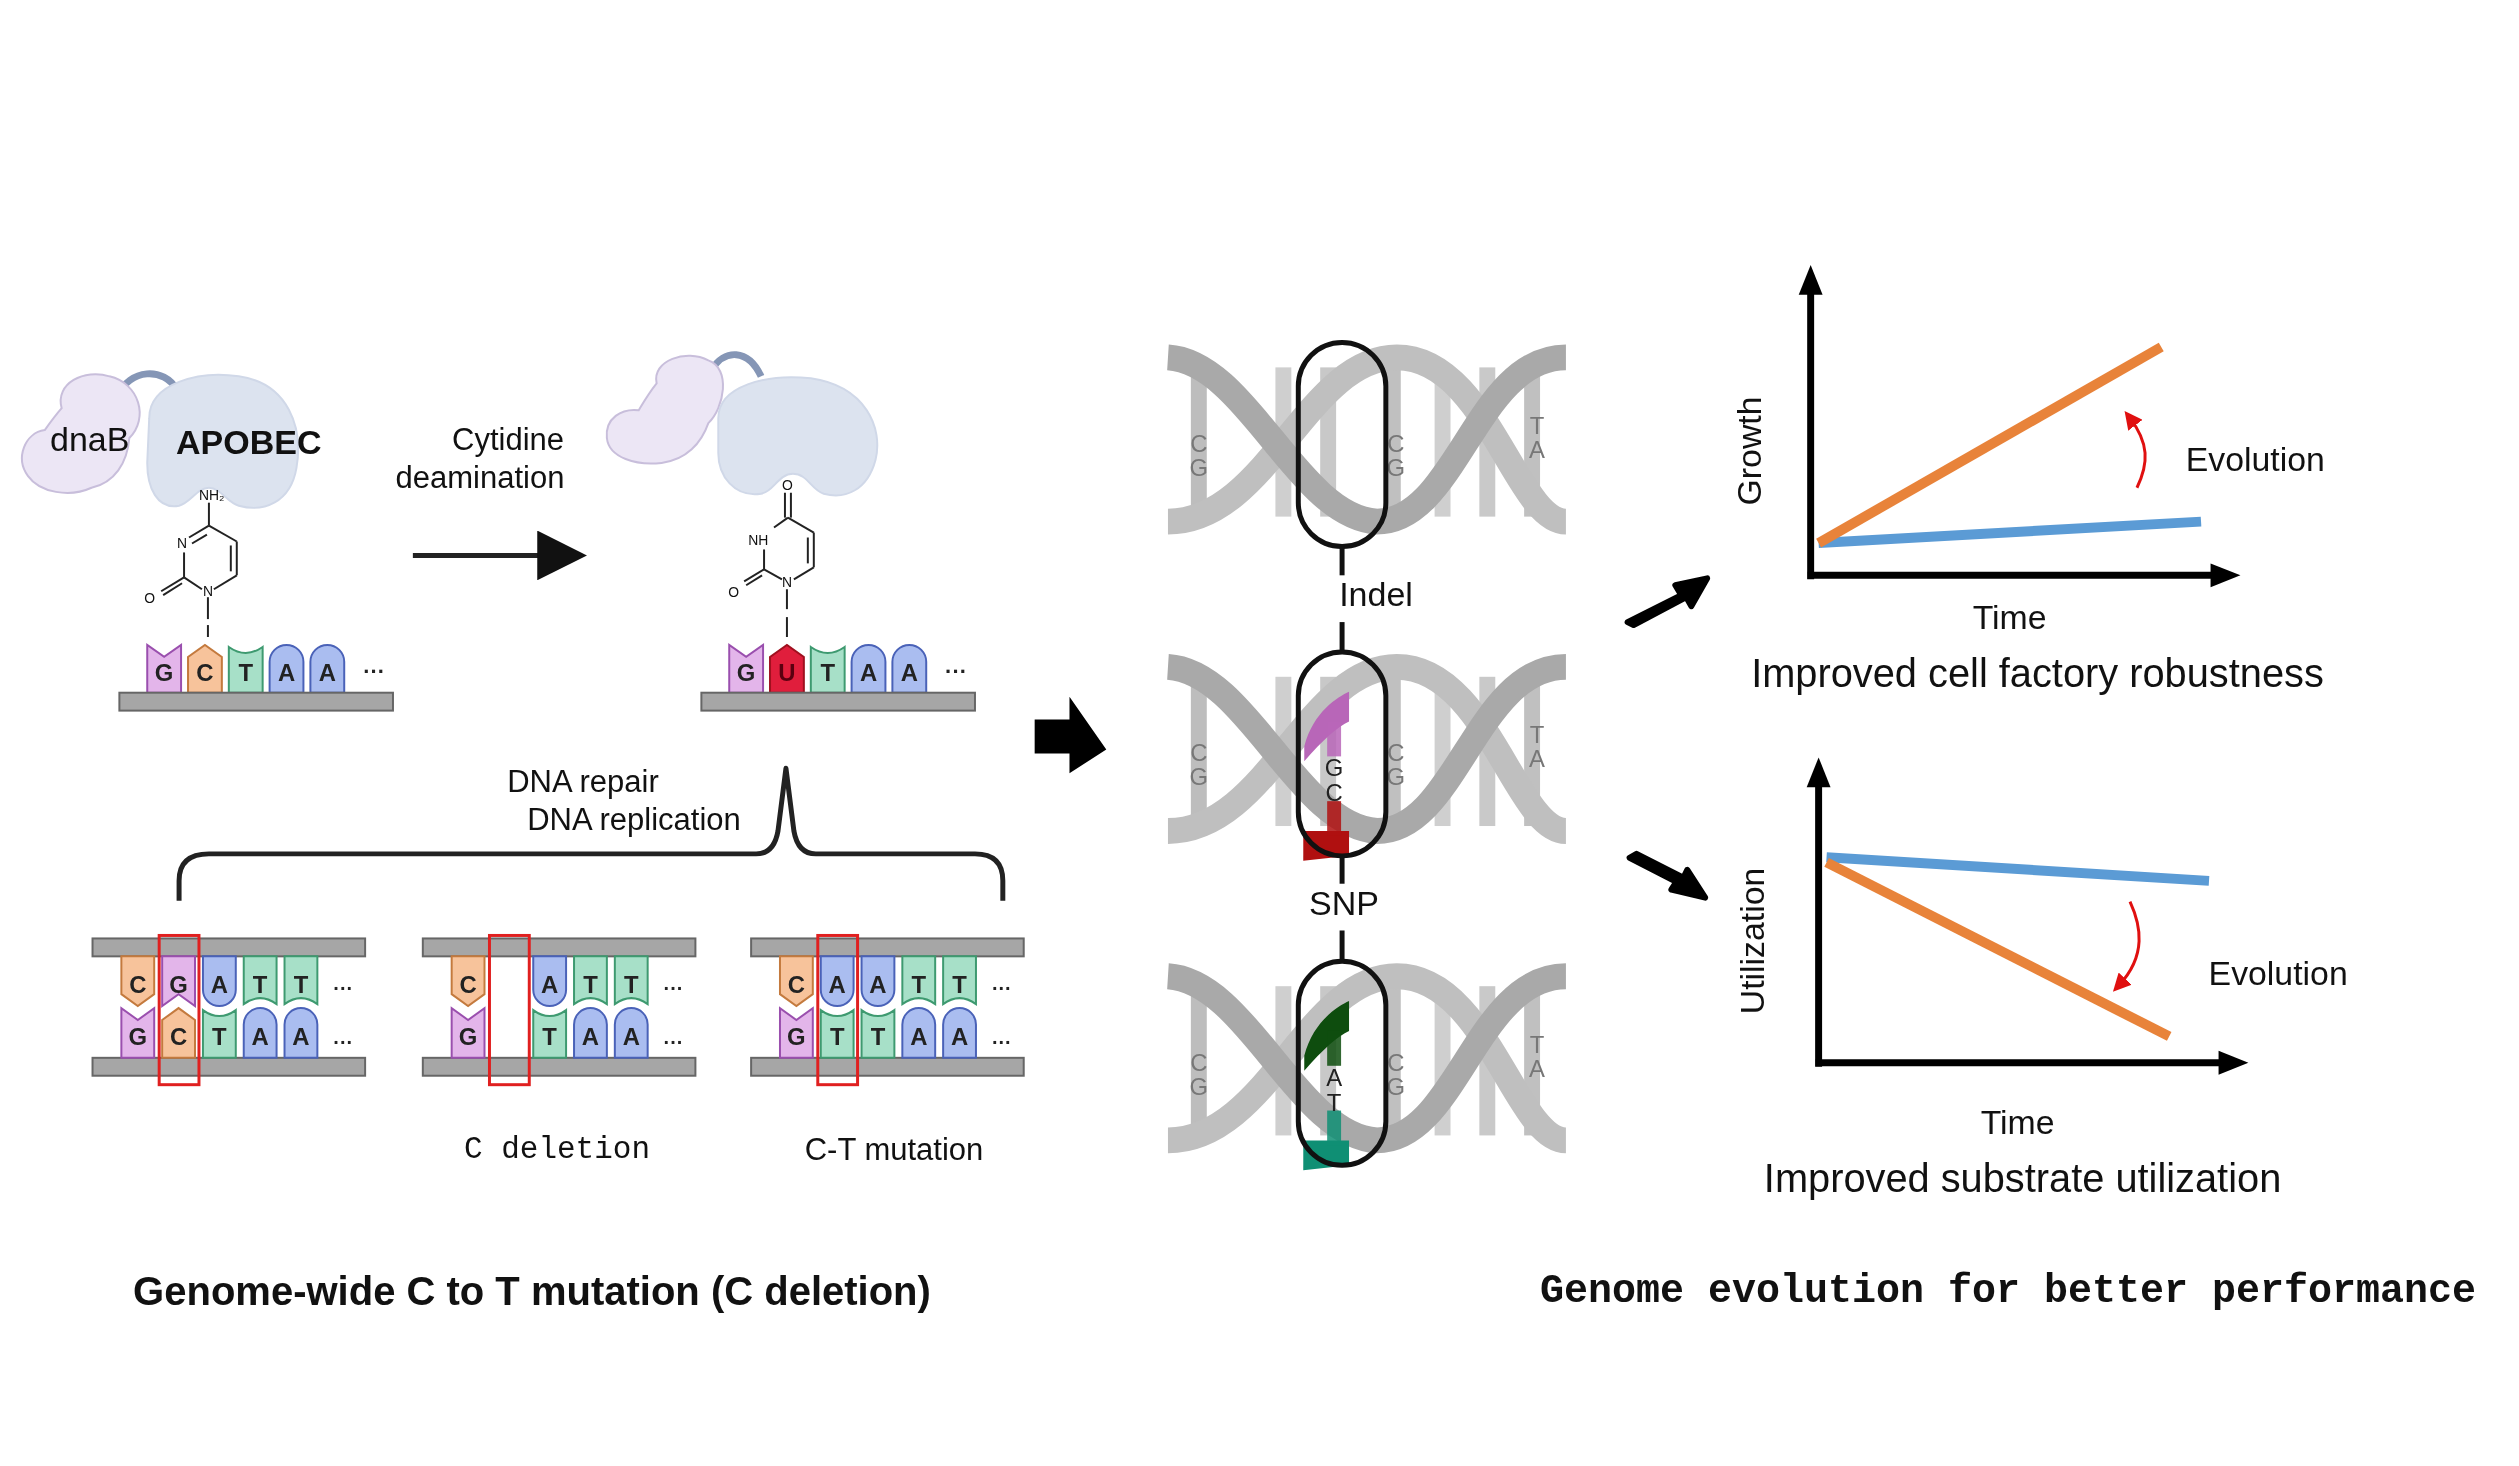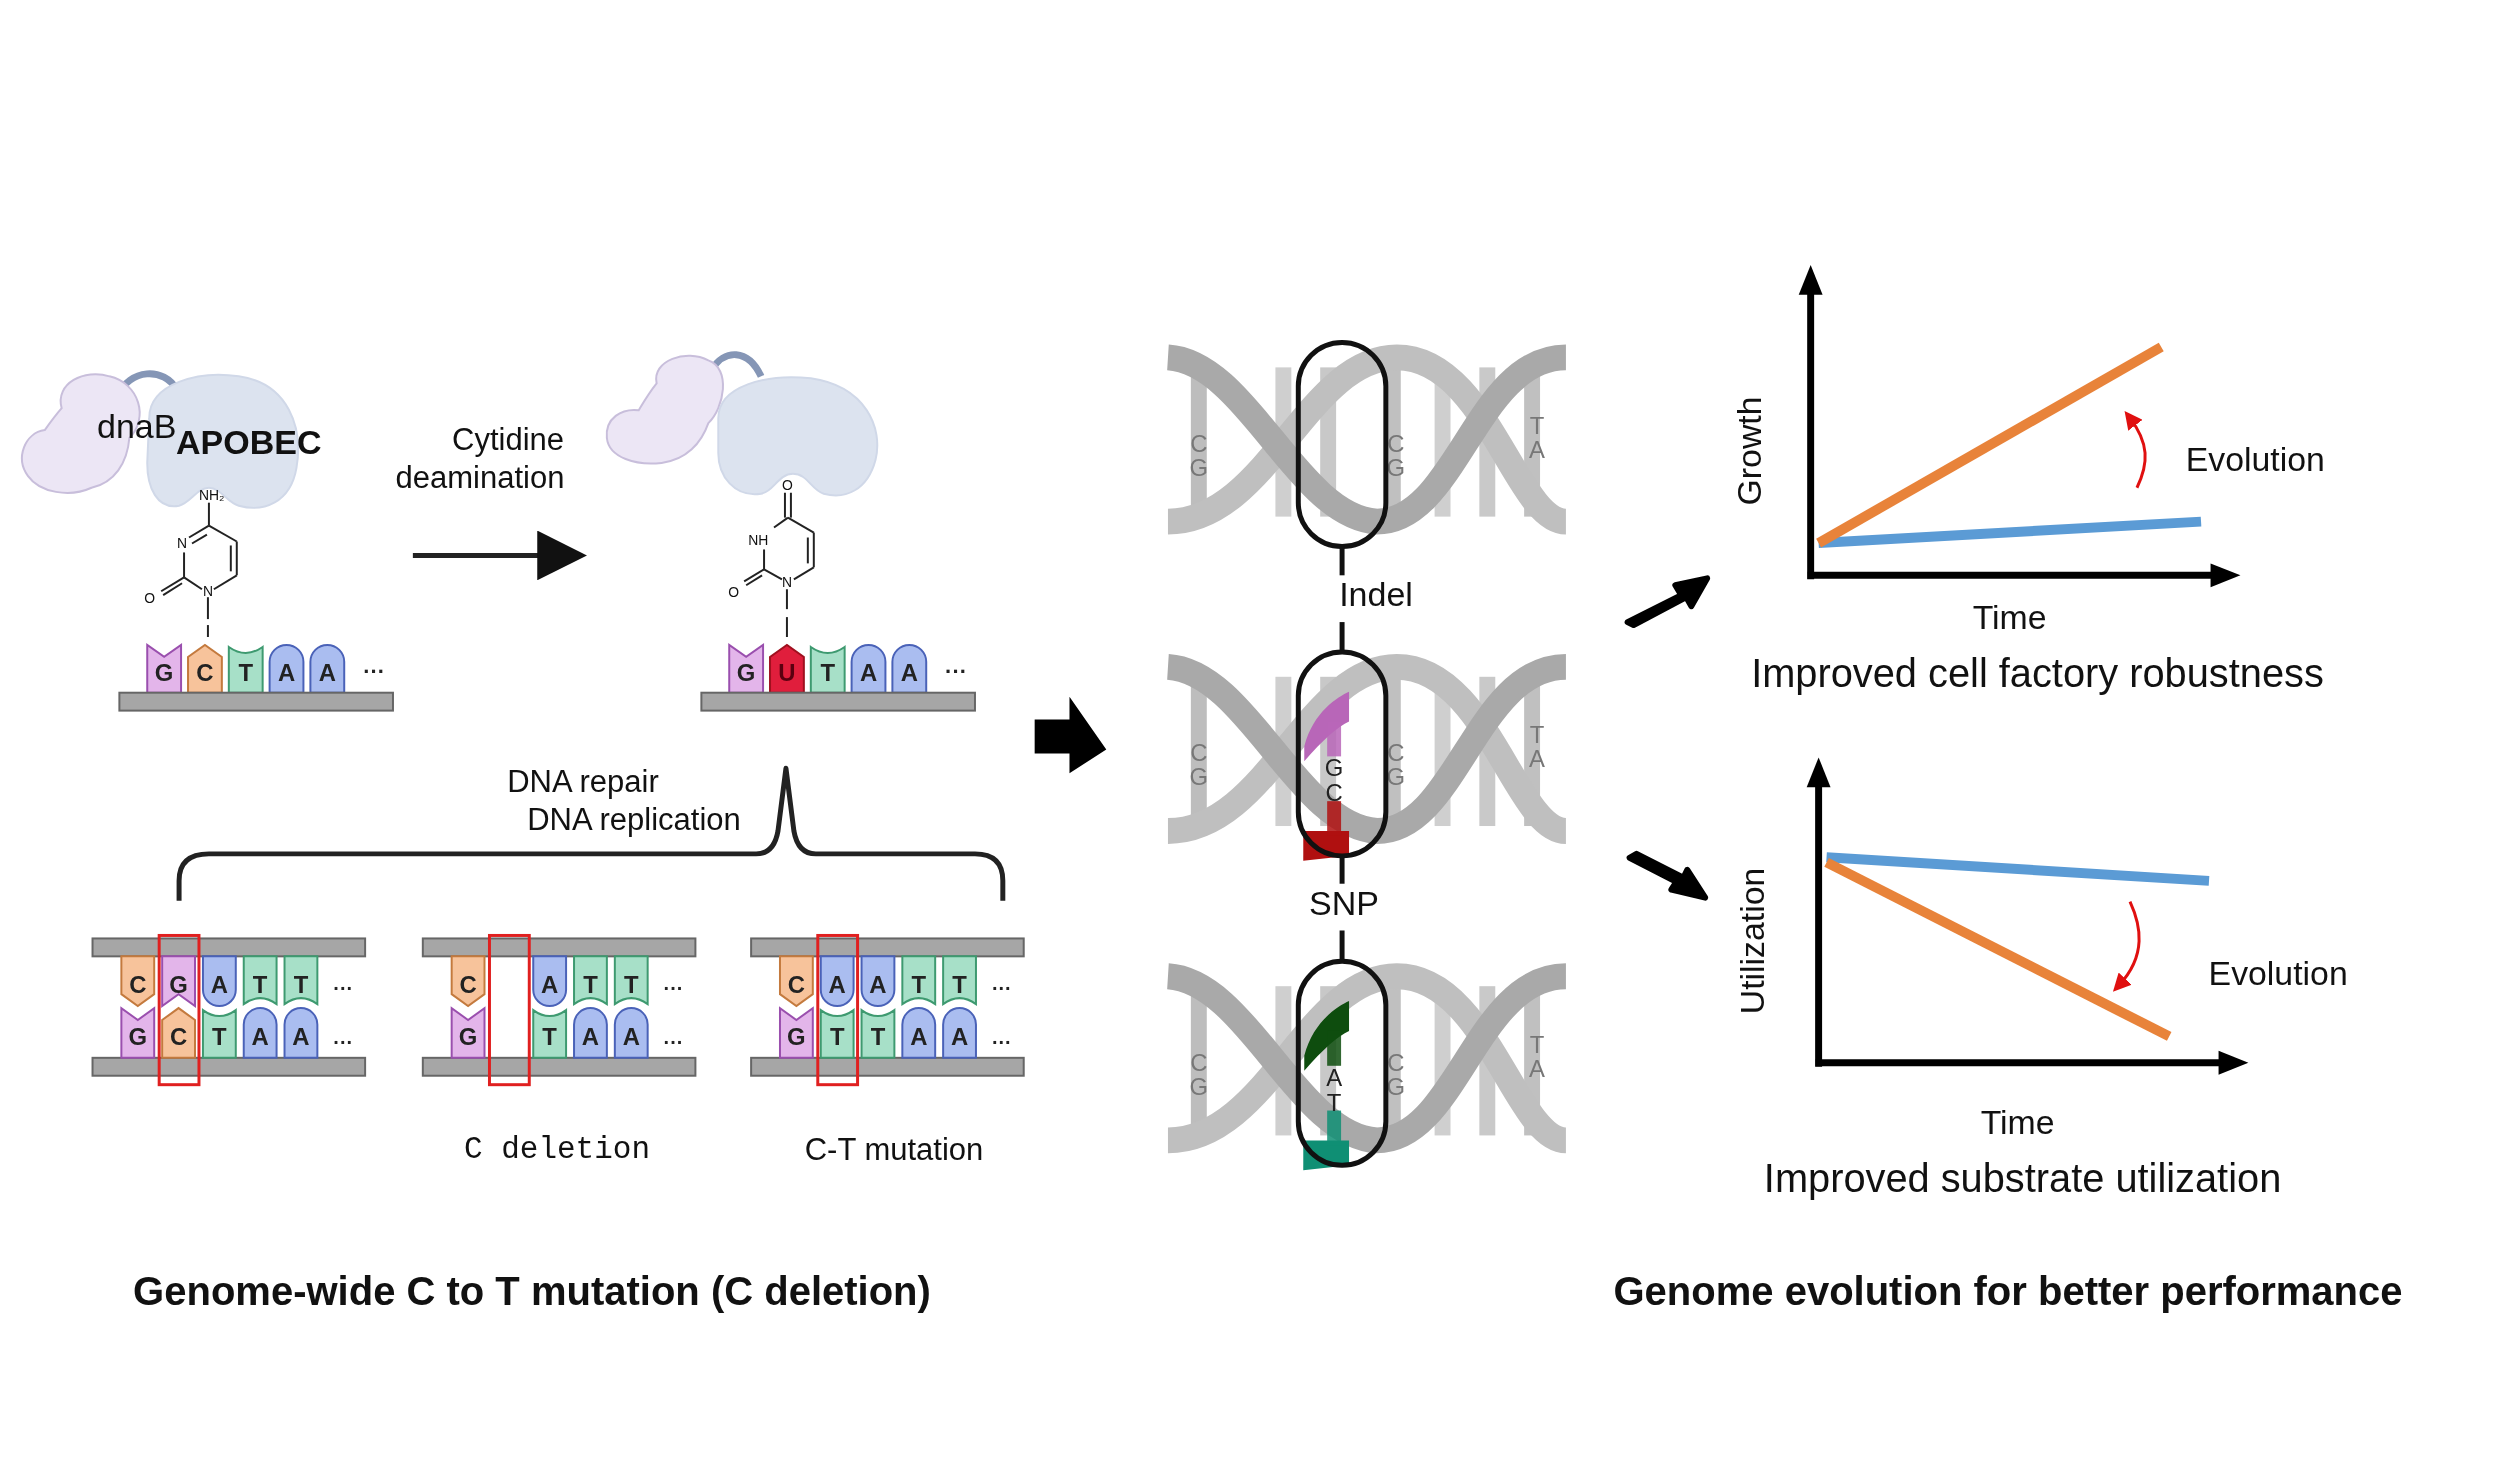--- a/index.html
+++ b/index.html
@@ -371,27 +371,27 @@
         <path d="M2230,1056 L2260,1068 L2230,1080 Z" fill="#000"></path>
         <path d="M2141,906 C2152,930 2158,960 2130,990" stroke="#e01010" stroke-width="3" fill="none" marker-end="url(#arrowRed)"></path>
         <text x="1773" y="945.5" transform="rotate(-90 1773 945.5)" text-anchor="middle" font-size="34" fill="#111">Utilization</text>
         <text x="2028" y="1140" text-anchor="middle" font-size="34" fill="#111">Time</text>
         <text x="2220" y="990" font-size="34" fill="#111">Evolution</text>
         <text x="2033" y="1198" text-anchor="middle" font-size="40" fill="#111">Improved substrate utilization</text>
       </g>
     </g>
 </svg>
 
-<div class="lbl lbl-lg" style="left:50px; top:407px;margin-left:47px;">dnaB</div>
+<div class="lbl lbl-lg" style="left:50px; top:420px;">dnaB</div>
 <div class="lbl lbl-lg" style="left:176px; top:423px;font-weight:bold;">APOBEC</div>
 <div class="lbl lbl-md center" style="left:508px; top:422px;">Cytidine</div>
 <div class="lbl lbl-md center" style="left:480px; top:460px;">deamination</div>
 <div class="lbl lbl-md center" style="left:583px; top:764px;">DNA repair</div>
 <div class="lbl lbl-md center" style="left:634px; top:802px;">DNA replication</div>
 <div class="lbl lbl-md center" style="left:557px; top:1132px;font-family:Liberation Mono, monospace;">C deletion</div>
 <div class="lbl lbl-md center" style="left:894px; top:1132px;">C-T mutation</div>
 <div class="lbl bold-caption" style="left:532px; top:1269px;">Genome-wide C to T mutation (C deletion)</div>
 
 <div class="lbl lbl-lg center" style="left:1344px; top:575px;margin-left:32px;">Indel</div>
 <div class="lbl lbl-lg center" style="left:1344px; top:884px;">SNP</div>
 
-<div class="lbl bold-caption" style="left:2008px; top:1269px;">Genome evolution for better performance</div>
+<div class="lbl bold-caption" style="left:2008px; top:1269px;font-family:Liberation Mono, monospace;">Genome evolution for better performance</div>
 
 
 </body></html>

